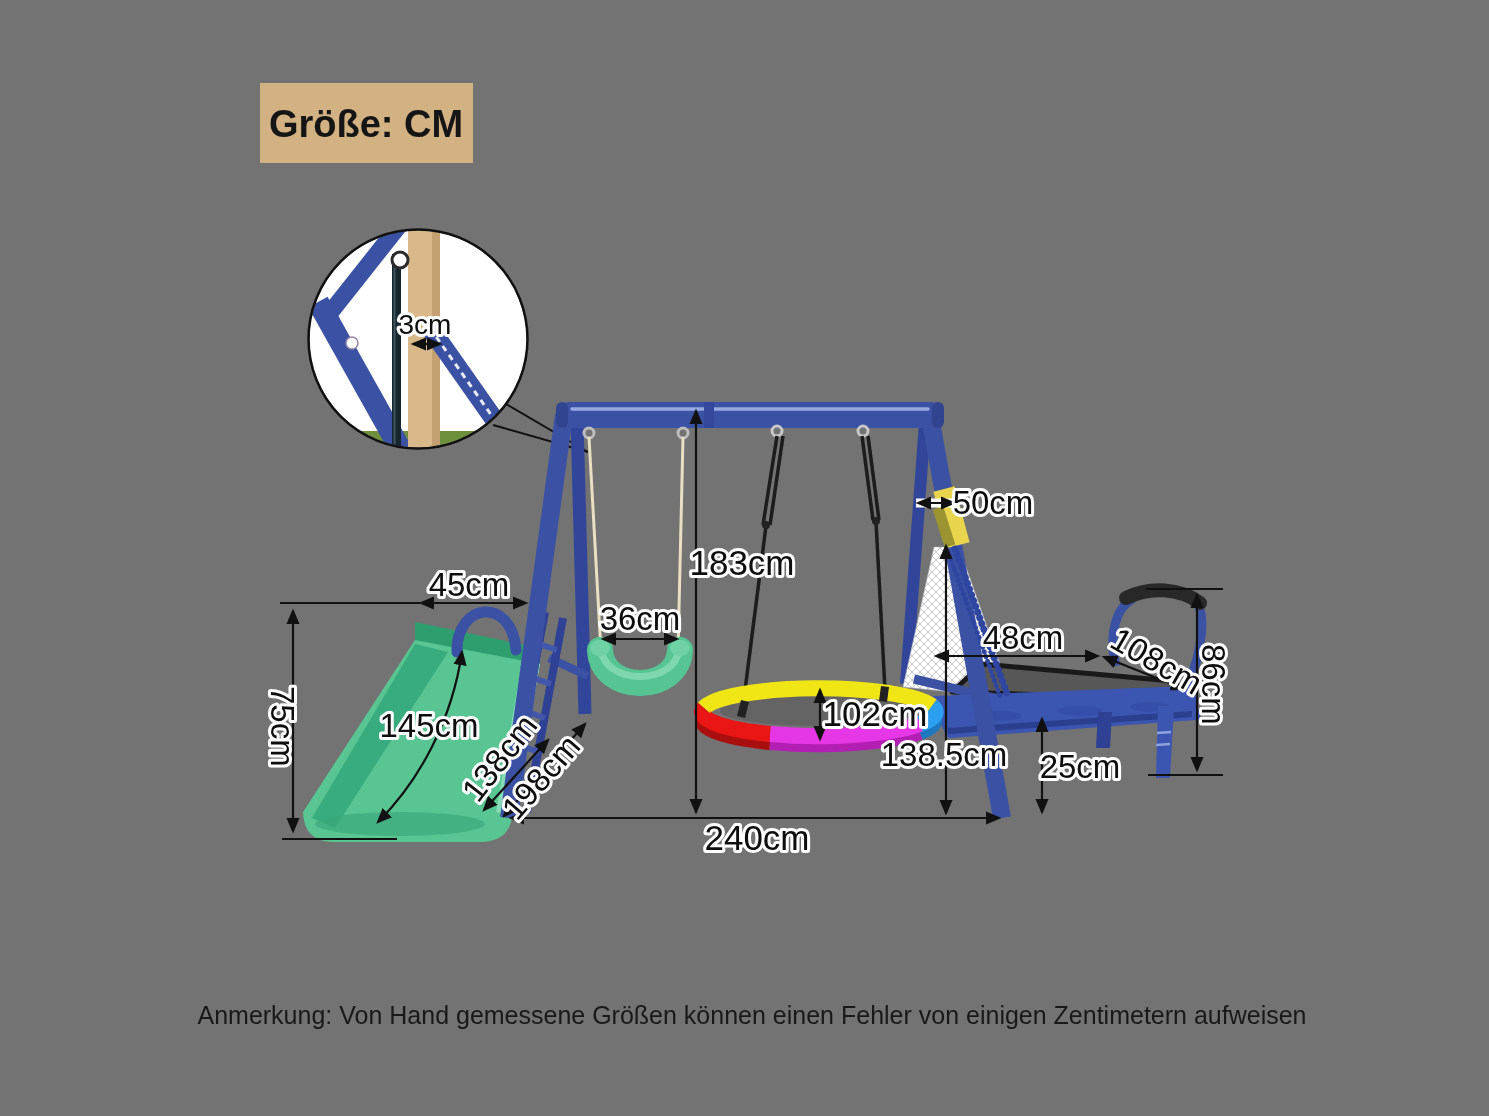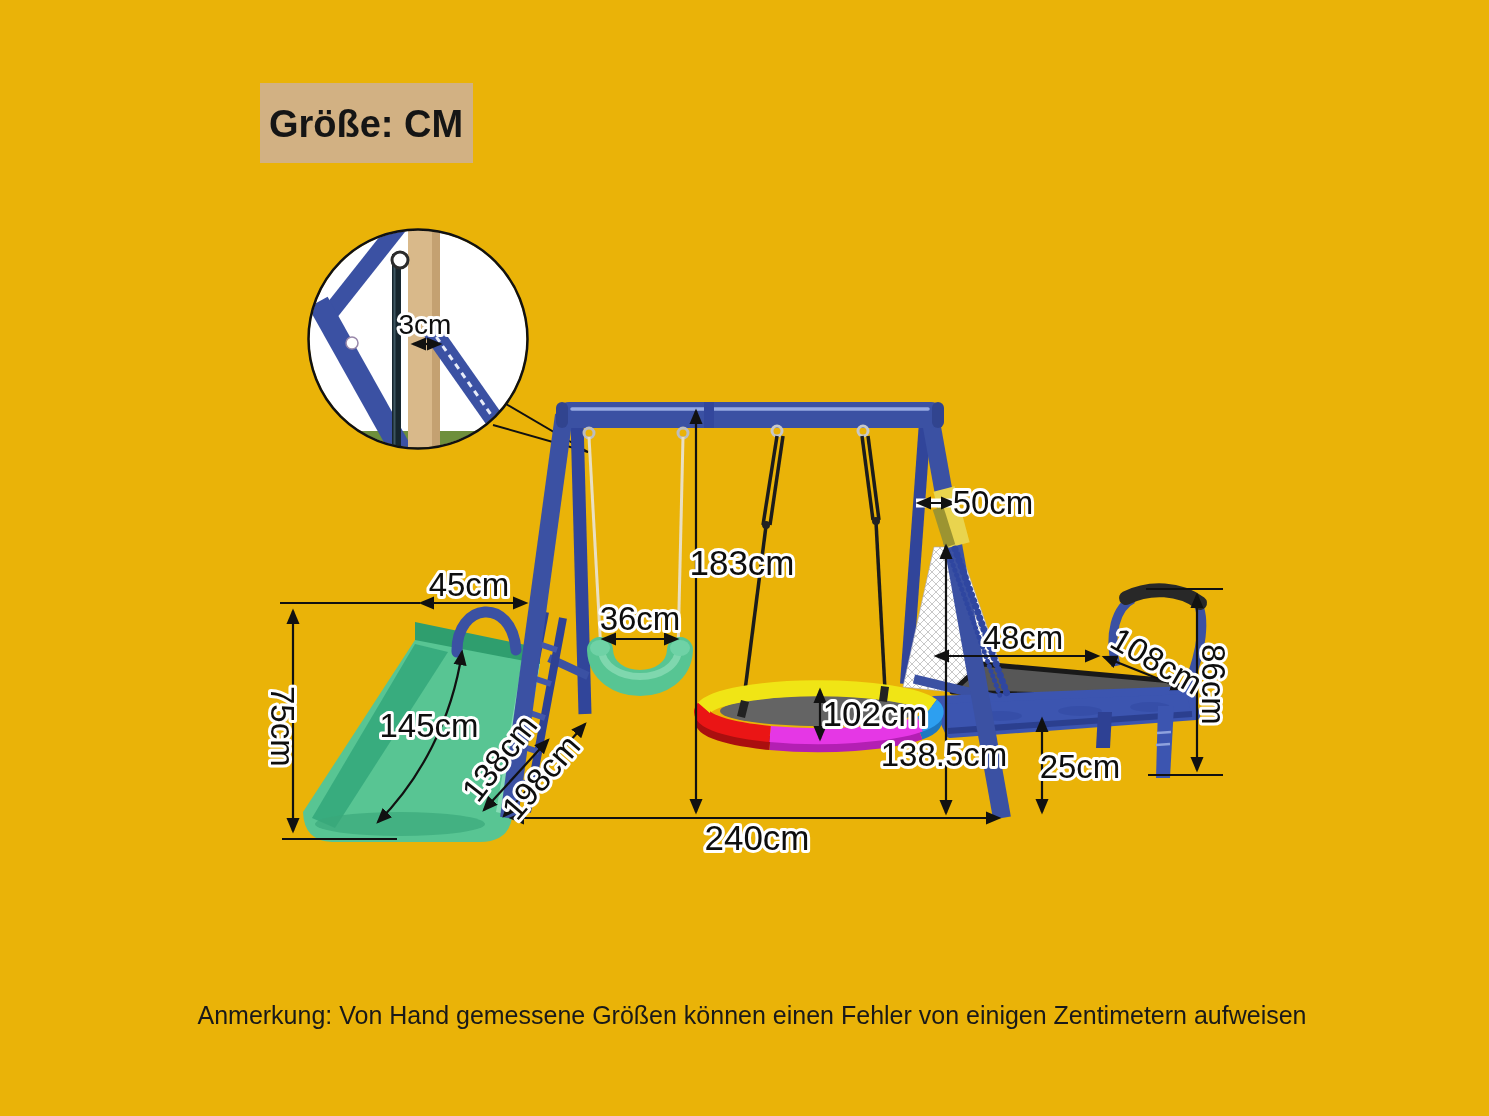--- a/index.html
+++ b/index.html
@@ -1,16 +1,16 @@
 <!DOCTYPE html>
 <html><head>
 <meta charset="utf-8">
 <style>
   html,body{margin:0;padding:0;background:#ffffff;}
-  .stage{position:relative;width:1489px;height:1116px;background:#eab308;overflow:hidden;}
+  .stage{position:relative;width:1489px;height:1116px;background:#737373;overflow:hidden;}
   svg{display:block;}
   .dim{font-family:"Liberation Sans",sans-serif;font-size:33px;fill:#0e0e0e;
        stroke:#ffffff;stroke-width:6px;paint-order:stroke;stroke-linejoin:round;}
   .dim-lg{font-size:35px;}
   .dim-sm{font-size:28px;}
   .badge-label{font-family:"Liberation Sans",sans-serif;font-size:38px;font-weight:bold;fill:#151515;}
   .note-text{font-family:"Liberation Sans",sans-serif;font-size:25px;fill:#191919;}
   .mline{stroke:#111;stroke-width:2.2;fill:none;}
   .tick{stroke:#111;stroke-width:2;fill:none;}
   .pointer{stroke:#111;stroke-width:2;fill:none;}

